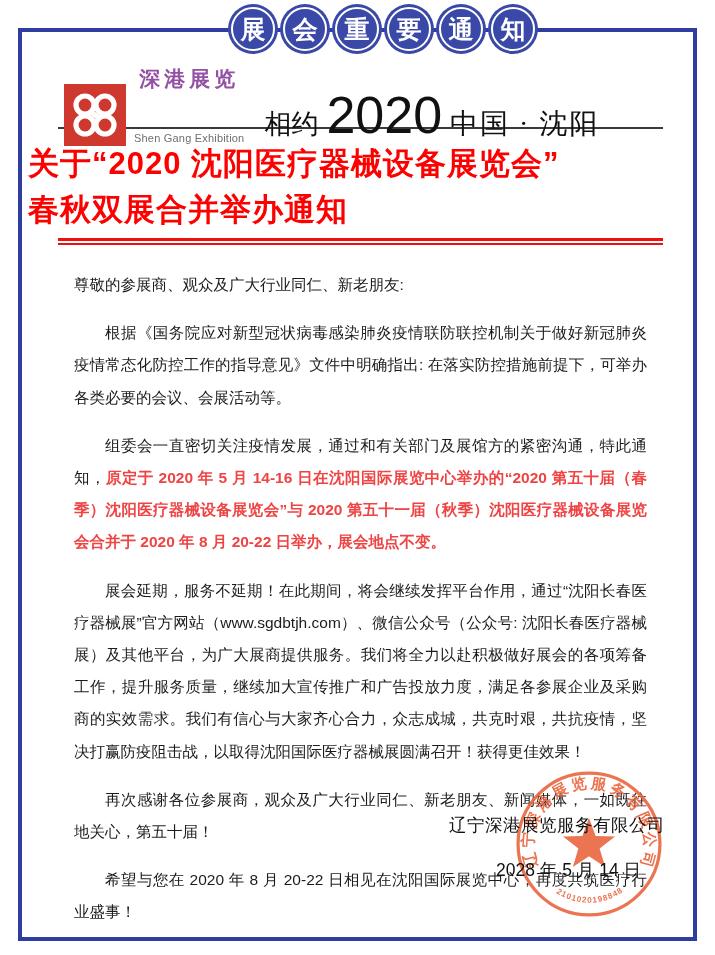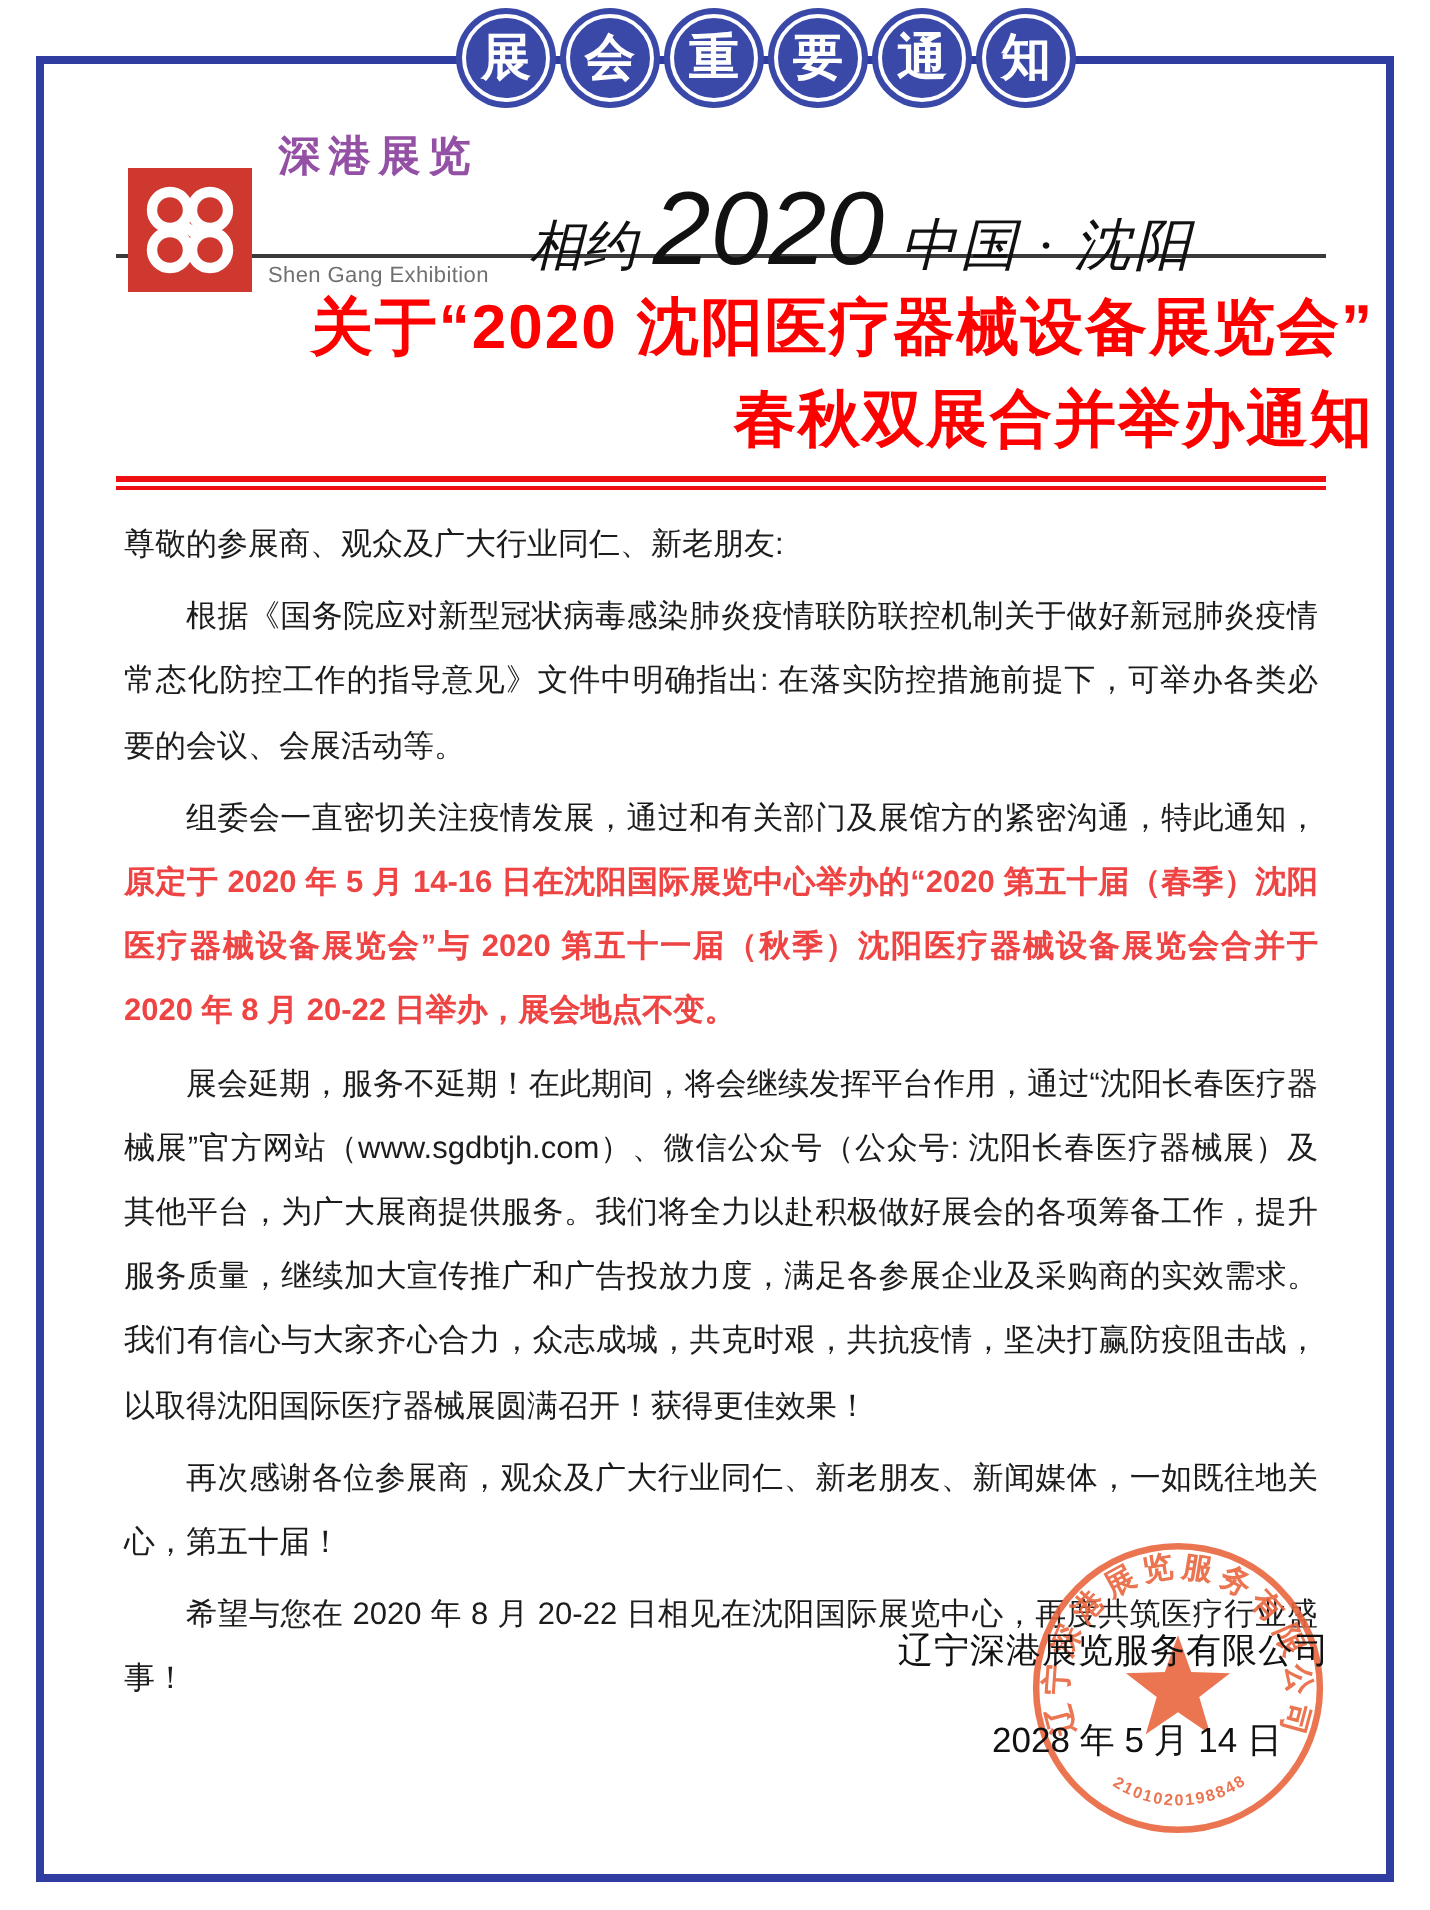--- a/index.html
+++ b/index.html
@@ -21,38 +21,38 @@
   .badge span { color:#fff; font-size:25px; font-weight:bold; line-height:1; }
 
   
   .header-row { position:absolute; top:66px; left:64px; display:flex; align-items:flex-end; z-index:2;text-align:center; }
   .logo-box { width:62px; height:62px; flex:0 0 62px; }
   .brand { margin-left:8px; padding-bottom:2px; }
   .brand-cn { color:#9350a5; font-size:21px; font-weight:bold; letter-spacing:4px; line-height:1.25; }
   .brand-en { color:#6f6f6f; font-size:11px; letter-spacing:0.2px;margin-top:40px; }
   .tagline { margin-left:20px; padding-bottom:1px; white-space:nowrap;
     font-family:"Liberation Serif","DejaVu Serif",serif; color:#111;
-    display:flex; align-items:baseline;font-style:italic; }
+    display:flex; align-items:baseline; }
   .tagline .t-pre { font-size:27px; }
   .tagline .t-year { font-size:52px; font-family:"Liberation Sans","DejaVu Sans",sans-serif; margin:0 8px; }
   .tagline .t-suf { font-size:28px; letter-spacing:2px; }
 
   .separator { position:absolute; top:127px; left:58px; width:605px; height:2px; background:#3a3a3a; }
 
-  .title { position:absolute; top:141px; left:28px; width:659px; text-align:right;
+  .title { position:absolute; top:141px; left:28px; width:659px; text-align:left;
     color:#fd0000; font-weight:bold; font-size:31px; line-height:46px; letter-spacing:1px; }
 
   .redlines { position:absolute; top:238px; left:58px; width:605px; }
   .redline-thick { height:3px; background:#ee1010; }
   .redline-thin { height:2px; background:#ee1010; margin-top:2px; }
 
   
   .body-text { position:absolute; top:253px; left:58px; width:605px;
     color:#1c1c1c; font-size:15.5px; line-height:32.2px; text-align:justify; }
-  .para { margin:4px; }
+  .para { margin:16px; }
   .para.indent { text-indent:2em; }
   .seg-red { color:#ef4444; font-weight:bold; }
 
   
   .stamp { position:absolute; left:513px; top:768px; width:152px; height:152px;
     z-index:1; opacity:0.9; }
 
   
   .signature { position:absolute; top:813px; right:50px; text-align:right;
     color:#111; z-index:2; }

